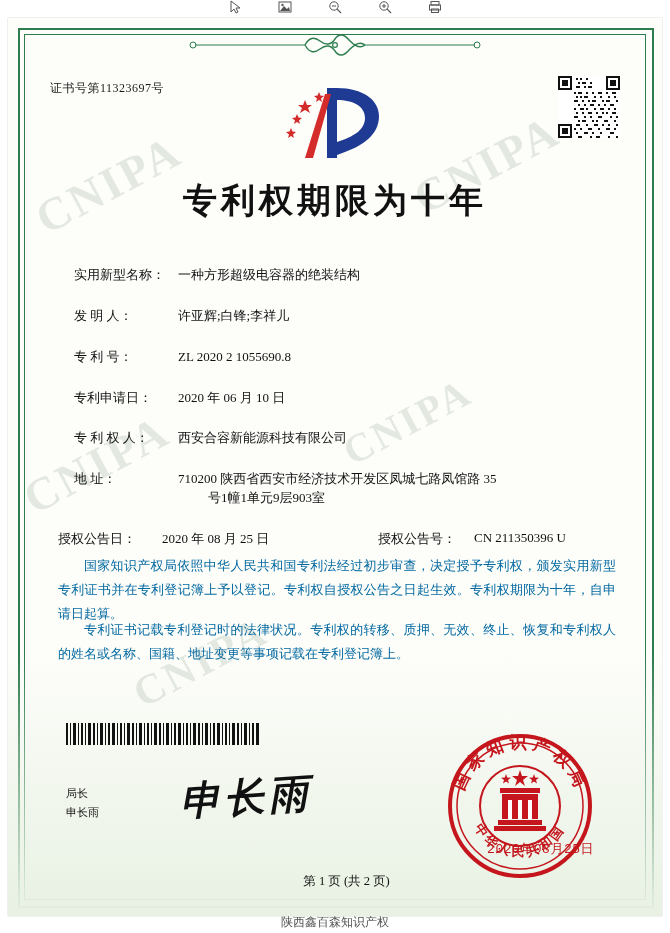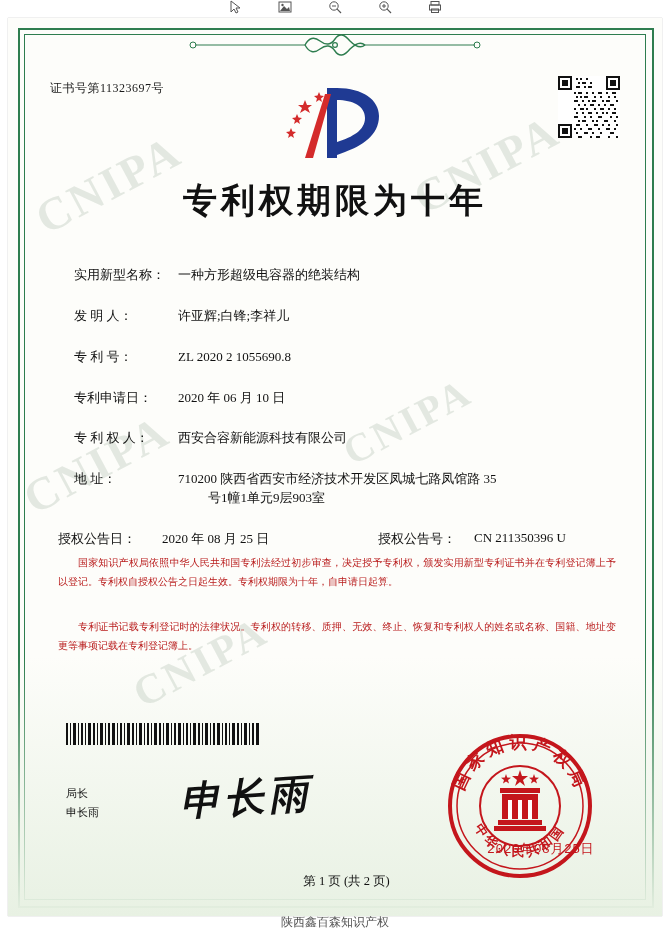--- a/index.html
+++ b/index.html
@@ -167,23 +167,23 @@
 
   .row-split { display:flex; margin-bottom: 16px; }
   .row-split .half { display:flex; }
   .row-split .half.first { width: 320px; flex:0 0 320px;}
   .row-split .half .lbl { width: 104px; flex:0 0 104px;}
   .row-split .half.second .lbl { width: 96px; flex: 0 0 96px; }
 
   .para {
     position: absolute;
     left: 50px; right: 46px;
-    font-size: 10px;
+    font-size: 13px;
     line-height: 1.85;
-    color: #b91c1c;
+    color: #0369a1;
     text-align: justify;
     text-indent: 2em;
   }
   .para1 { top: 536px; }
   .para2 { top: 600px; }
 
   
   .barcode {
     position: absolute;
     left: 58px;

